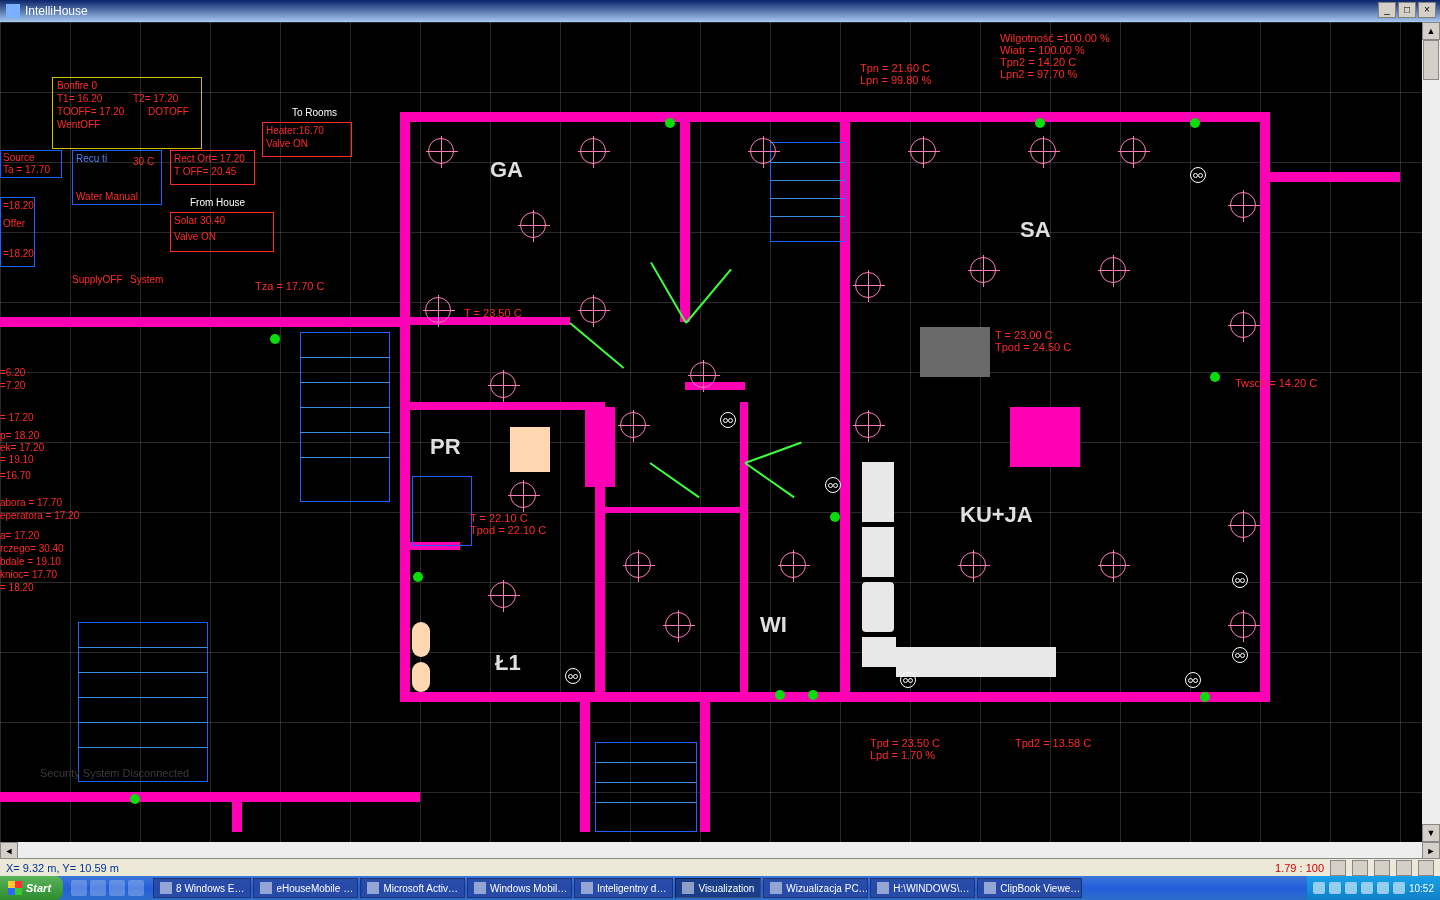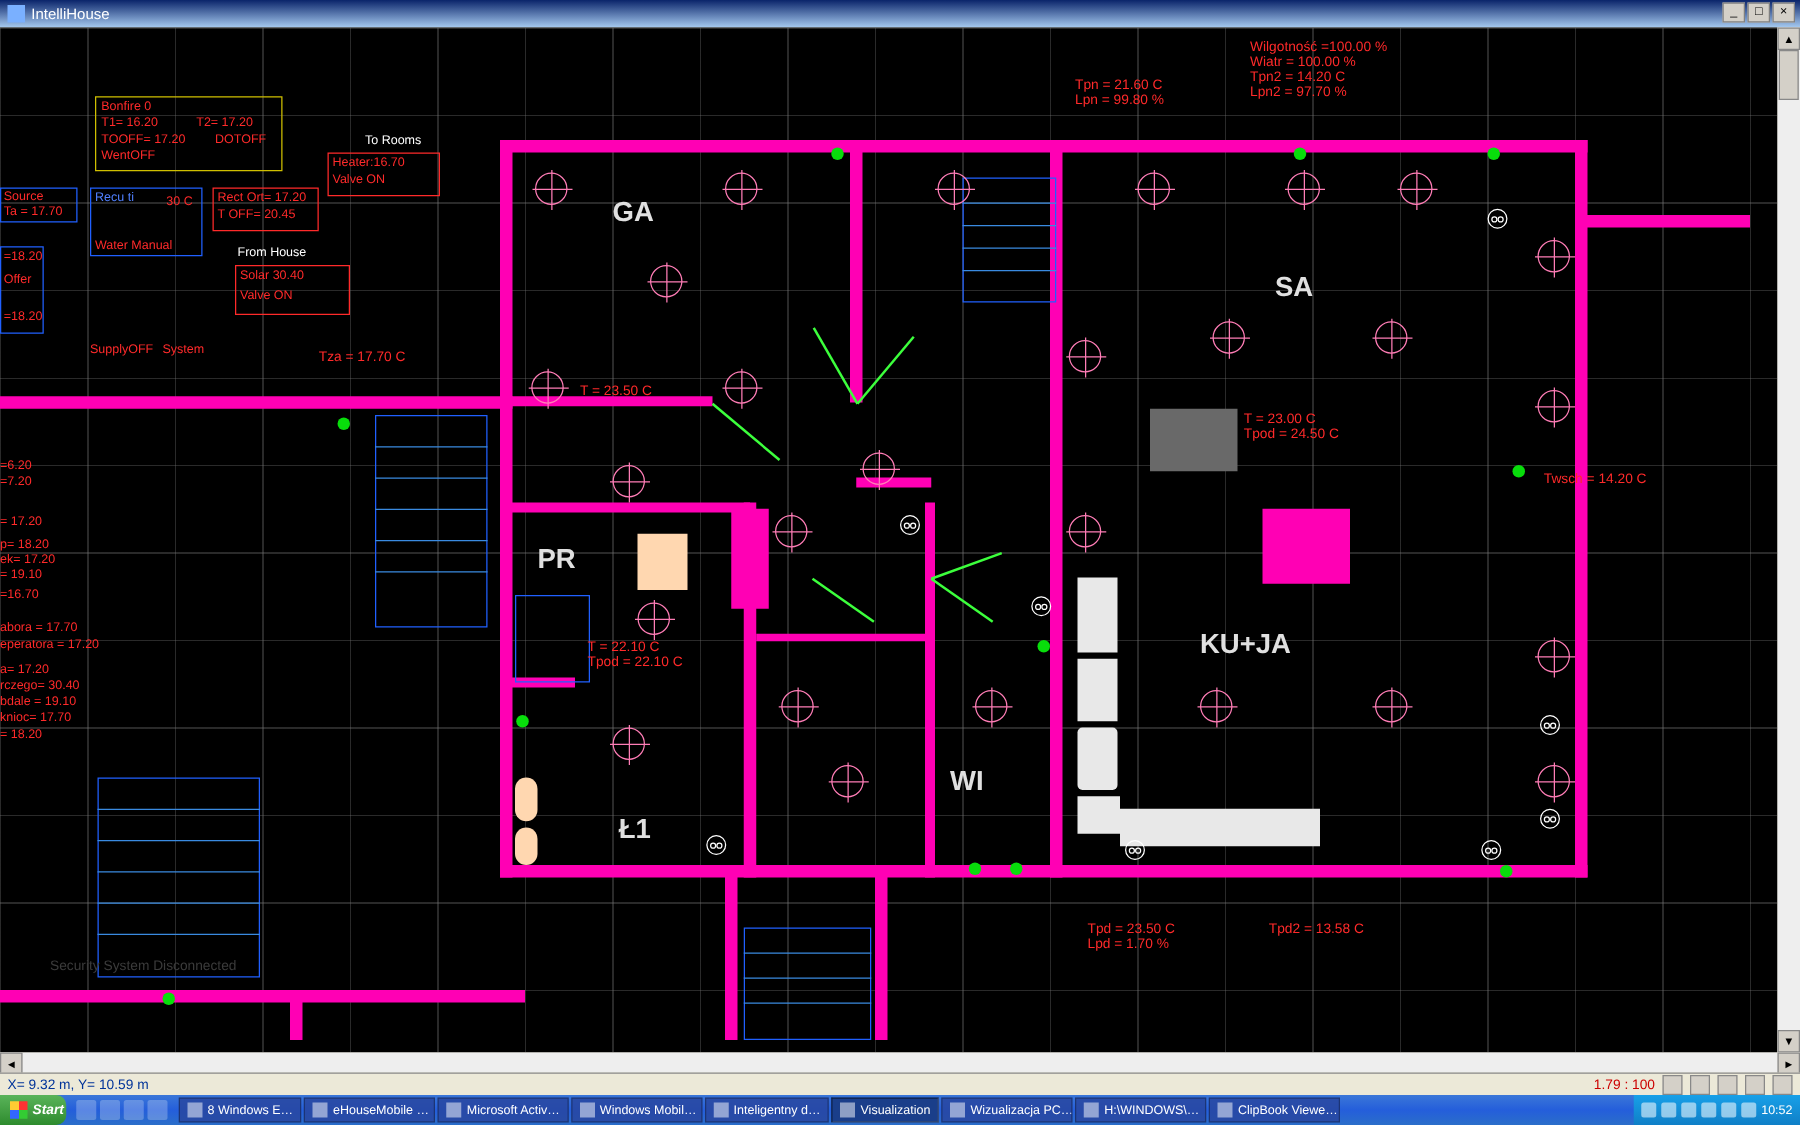--- a/index.html
+++ b/index.html
@@ -100,21 +100,21 @@
   }
   .status .right { display:flex; gap:6px; align-items:center; }
   .status .ico { width:16px;height:16px;border:1px solid #888;background:#d4d0c8; }
   
   .taskbar {
     position:absolute; left:0; right:0; bottom:0; height:24px;
     background:linear-gradient(#3b77d8,#245edb,#2b6ec9);
     display:flex; align-items:center; font-size:11px; color:#fff;
   }
   .startbtn {
-    height:24px; padding:0 2px 0 8px;
+    height:24px; padding:0 12px 0 8px;
     background:linear-gradient(#5ab45a,#2e8b2e);
     display:flex; align-items:center; gap:4px;
     border-radius:0 8px 8px 0; font-weight:bold; font-style:italic;
   }
   .startbtn .flag { width:14px; height:14px;
     background:conic-gradient(#f33 0 25%,#3c3 0 50%,#36f 0 75%,#fc3 0); }
   .qlaunch { display:flex; gap:3px; padding:0 8px; }
   .qlaunch span { width:16px;height:16px;background:rgba(255,255,255,.25);border-radius:2px; }
   .task {
     height:20px; margin:2px 1px; padding:0 6px;
@@ -284,21 +284,21 @@
   <div class="red" style="left:860px;top:40px">Tpn = 21.60 C</div>
   <div class="red" style="left:860px;top:52px">Lpn = 99.80 %</div>
   <div class="red" style="left:870px;top:715px">Tpd = 23.50 C</div>
   <div class="red" style="left:870px;top:727px">Lpd = 1.70 %</div>
   <div class="red" style="left:1015px;top:715px">Tpd2 = 13.58 C</div>
   <div class="red" style="left:1000px;top:10px">Wilgotność =100.00 %</div>
   <div class="red" style="left:1000px;top:22px">Wiatr = 100.00 %</div>
   <div class="red" style="left:1000px;top:34px">Tpn2 = 14.20 C</div>
   <div class="red" style="left:1000px;top:46px">Lpn2 = 97.70 %</div>
 
-  <div class="box y" style="left:76px;top:55px;width:150px;height:60px">
+  <div class="box y" style="left:52px;top:55px;width:150px;height:72px">
     <div class="redsm" style="left:4px;top:2px">Bonfire 0</div>
     <div class="redsm" style="left:4px;top:15px">T1= 16.20</div>
     <div class="redsm" style="left:80px;top:15px">T2= 17.20</div>
     <div class="redsm" style="left:4px;top:28px">TOOFF= 17.20</div>
     <div class="redsm" style="left:95px;top:28px">DOTOFF</div>
     <div class="redsm" style="left:4px;top:41px">WentOFF</div>
   </div>
   <div class="box r" style="left:262px;top:100px;width:90px;height:35px">
     <div class="redsm" style="left:3px;top:2px">Heater:16.70</div>
     <div class="redsm" style="left:3px;top:15px">Valve ON</div>
@@ -319,21 +319,21 @@
     <div class="redsm" style="left:3px;top:2px">Rect Ort= 17.20</div>
     <div class="redsm" style="left:3px;top:15px">T OFF= 20.45</div>
   </div>
   <div class="box b" style="left:0;top:175px;width:35px;height:70px">
     <div class="redsm" style="left:2px;top:2px">=18.20</div>
     <div class="redsm" style="left:2px;top:20px">Offer</div>
     <div class="redsm" style="left:2px;top:50px">=18.20</div>
   </div>
   <div class="redsm" style="left:72px;top:252px">SupplyOFF</div>
   <div class="redsm" style="left:130px;top:252px">System</div>
-  <div class="box r" style="left:188px;top:190px;width:92px;height:40px">
+  <div class="box r" style="left:170px;top:190px;width:104px;height:40px">
     <div class="redsm" style="left:3px;top:2px">Solar    30.40</div>
     <div class="redsm" style="left:3px;top:18px">Valve ON</div>
   </div>
 
   <div class="redsm" style="left:0;top:345px">=6.20</div>
   <div class="redsm" style="left:0;top:358px">=7.20</div>
   <div class="redsm" style="left:0;top:390px">= 17.20</div>
   <div class="redsm" style="left:0;top:408px">p= 18.20</div>
   <div class="redsm" style="left:0;top:420px">ek= 17.20</div>
   <div class="redsm" style="left:0;top:432px">= 19.10</div>

